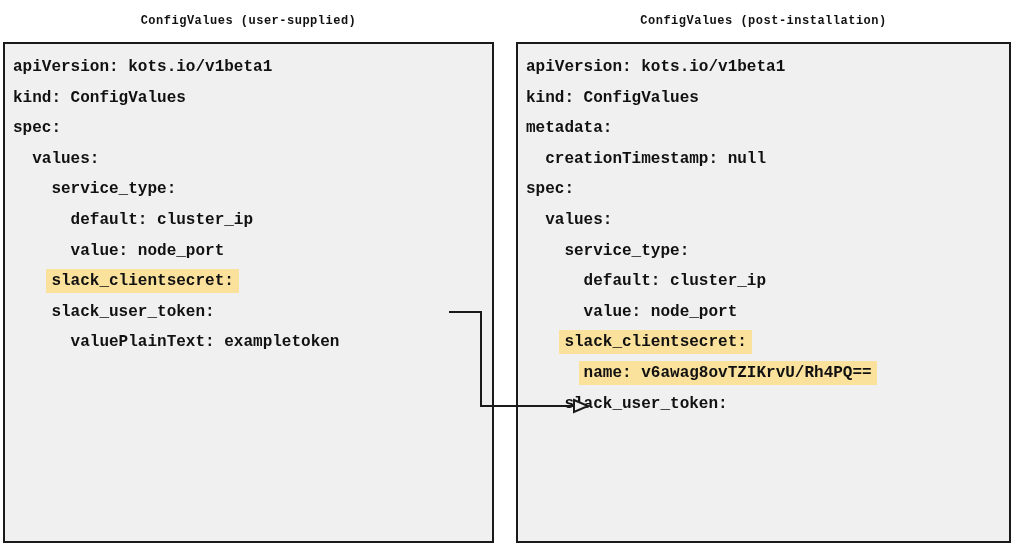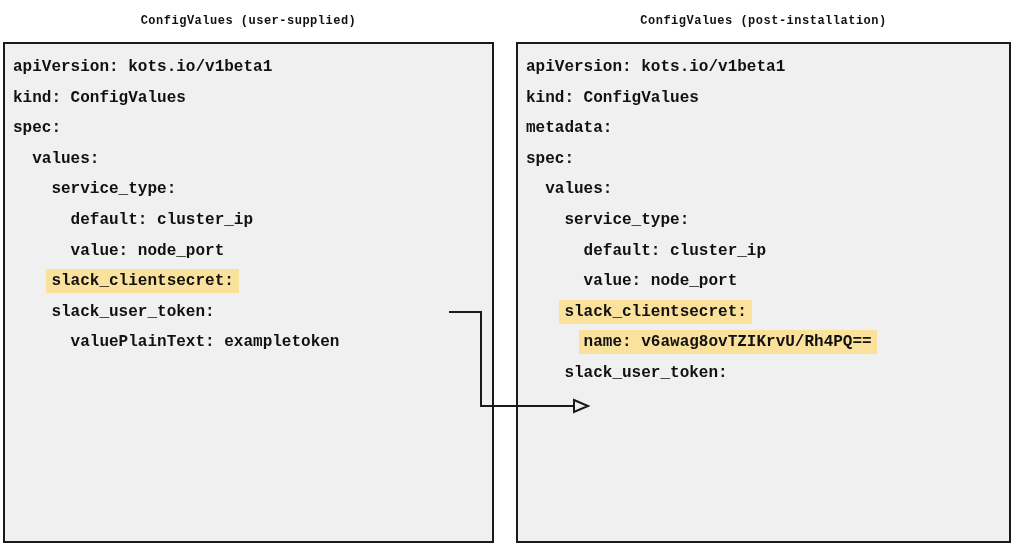--- a/index.html
+++ b/index.html
@@ -60,20 +60,21 @@
     <div class="code-line">      <span>value: node_port</span></div>
     <div class="code-line">    <span class="hl">slack_clientsecret:</span></div>
     <div class="code-line">    <span>slack_user_token:</span></div>
     <div class="code-line">      <span>valuePlainText: exampletoken</span></div>
   </div>
 
 <div class="panel right">
     <div class="code-line"><span>apiVersion: kots.io/v1beta1</span></div>
     <div class="code-line"><span>kind: ConfigValues</span></div>
     <div class="code-line"><span>metadata:</span></div>
+    <div class="code-line">  <span>creationTimestamp: null</span></div>
     <div class="code-line"><span>spec:</span></div>
     <div class="code-line">  <span>values:</span></div>
     <div class="code-line">    <span>service_type:</span></div>
     <div class="code-line">      <span>default: cluster_ip</span></div>
     <div class="code-line">      <span>value: node_port</span></div>
     <div class="code-line">    <span class="hl">slack_clientsecret:</span></div>
     <div class="code-line">      <span class="hl">name: v6awag8ovTZIKrvU/Rh4PQ==</span></div>
     <div class="code-line">    <span>slack_user_token:</span></div>
   </div>
 

